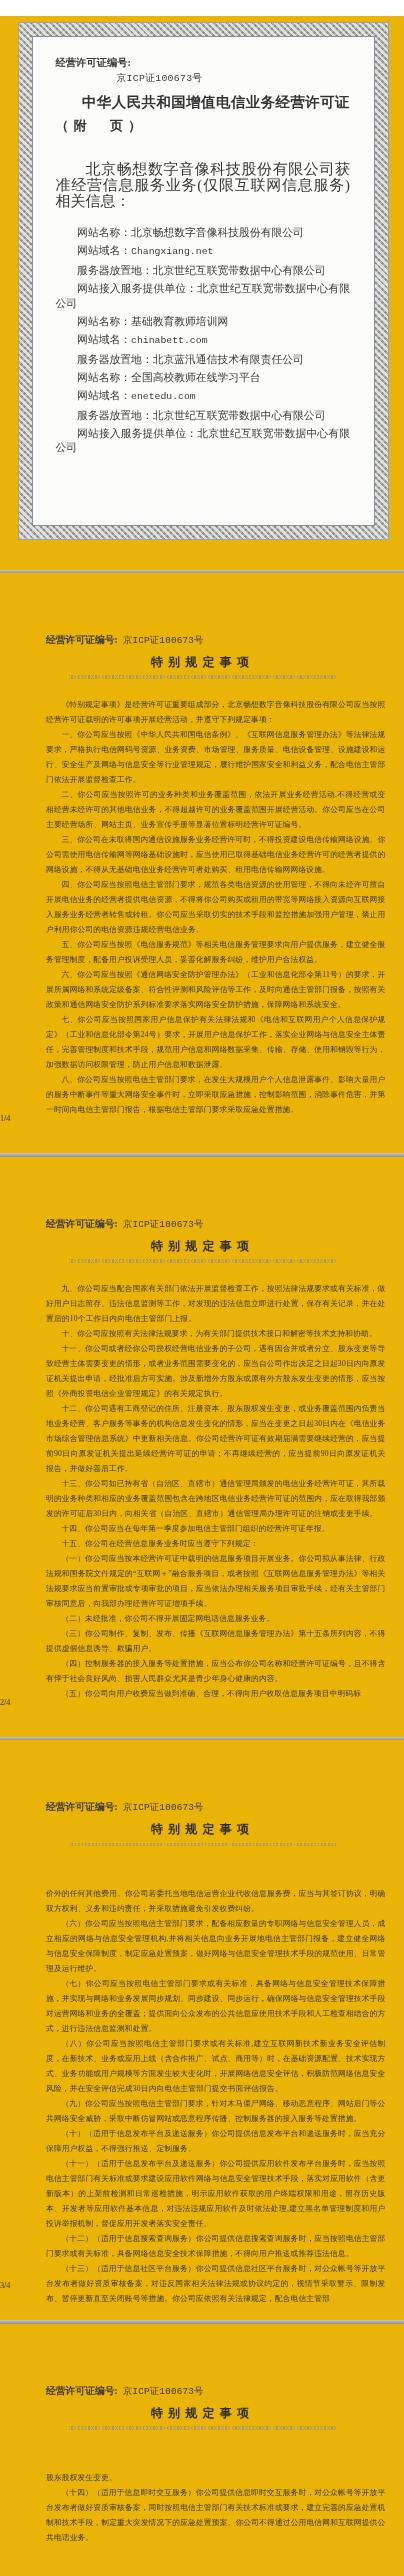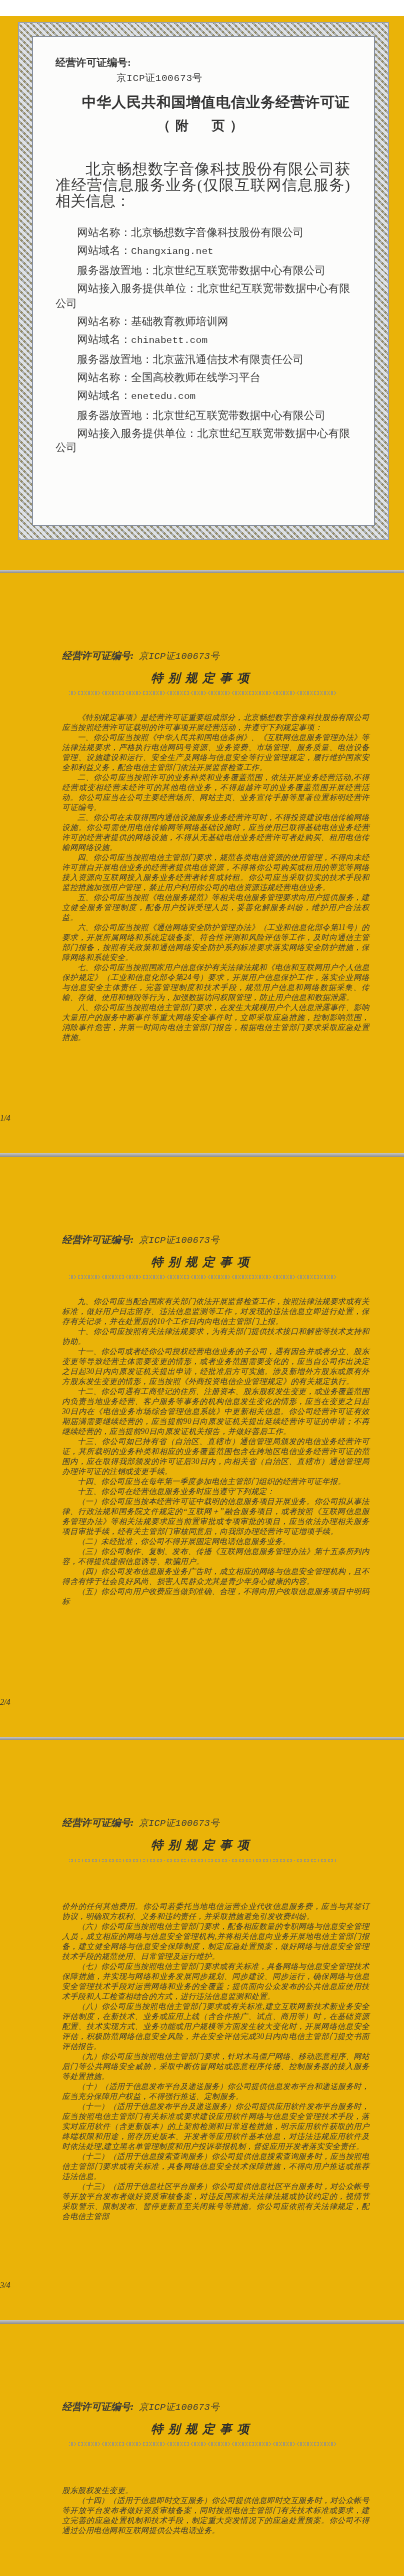--- a/index.html
+++ b/index.html
@@ -20,43 +20,43 @@
       repeating-linear-gradient(45deg, rgba(118,130,152,.50) 0 2.1px, rgba(222,227,235,.92) 2.1px 4.6px),
       repeating-linear-gradient(-45deg, rgba(118,130,152,.45) 0 2.1px, rgba(226,230,237,.85) 2.1px 4.6px);
   }
   .cert-inner{background:#fcfcfb;border:0.5px solid #87909f;height:100%;
               padding:19.6px 24px 0 23px;box-sizing:border-box;}
   .cert-no-label{font-size:10.3px;font-weight:bold;color:#3a3a3a;}
   .cert-no-value{font-size:9.8px;margin:1.5px 0 0 61px;color:#3a3a3a;
                  font-family:"Liberation Mono","DejaVu Sans Mono",monospace;letter-spacing:0.3px;}
   .cert-title{margin:8.2px 0 0;text-align:right;font-size:14.4px;font-weight:bold;
               letter-spacing:0.5px;color:#343434;}
-  .cert-subtitle{text-align:center;font-size:13px;font-weight:bold;margin-top:5.2px;
+  .cert-subtitle{font-size:13px;font-weight:bold;margin-top:5.2px;
                  letter-spacing:5.2px;color:#343434;}
   .cert-intro{margin:26px 0 16px;font-size:15px;line-height:16px;text-indent:2em;
               text-align:justify;color:#373737;}
   .cert-field{margin:0 0 3.6px;font-size:10.8px;line-height:14.4px;text-indent:2em;
               text-align:justify;color:#373737;}
   .cert-field .mono{font-family:"Liberation Mono","DejaVu Sans Mono",monospace;font-size:9.8px;}
 
   
-  .page.prov{height:580px;padding:16px;box-sizing:border-box;font-style:italic;}
+  .page.prov{height:580px;padding:0;box-sizing:border-box;}
   .page.prov.last{height:550px;}
   .prov-head{margin:0 19.6px 0 46px;padding-top:61px;}
   .prov-no-label{font-size:9.8px;font-weight:bold;color:#3a3a3a;}
   .prov-no-value{font-size:9.3px;margin-left:5.2px;color:#3a3a3a;
                  font-family:"Liberation Mono","DejaVu Sans Mono",monospace;letter-spacing:0.2px;}
   .prov-title{margin:7.2px 0 0;text-align:center;font-size:12px;font-weight:bold;
               letter-spacing:5.2px;color:#2e2e2e;}
   .prov-rule{height:3.6px;width:268px;margin:4.1px auto 0;opacity:.75;
     background:
       repeating-linear-gradient(115deg,#8f8f8f 0 0.8px,transparent 0.8px 3.1px),
       repeating-linear-gradient(65deg,#8f8f8f 0 0.8px,transparent 0.8px 3.1px);}
   .prov-body{margin:18.5px 19.6px 0 46px;}
-  .prov-p{margin:0;font-size:7.7px;letter-spacing:0.2px;line-height:10px;
+  .prov-p{margin:0;font-size:7.7px;letter-spacing:0.2px;line-height:15px;
           text-align:justify;text-indent:2em;color:#373737;}
   .prov-p.cont{text-indent:0;margin-top:40px;}
   .prov-footer{position:absolute;bottom:30px;left:0;right:0;text-align:left;
                font-size:8.2px;color:#333;}
 </style>
 </head>
 <body>
 
 <div class="stage">
   <div class="top-spacer"></div>
@@ -123,21 +123,21 @@
         <p class="prov-p">九、你公司应当配合国家有关部门依法开展监督检查工作，按照法律法规要求或有关标准，做好用户日志留存、违法信息监测等工作，对发现的违法信息立即进行处置，保存有关记录，并在处置后的10个工作日内向电信主管部门上报。</p>
         <p class="prov-p">十、你公司应按照有关法律法规要求，为有关部门提供技术接口和解密等技术支持和协助。</p>
         <p class="prov-p">十一、你公司或者经你公司授权经营电信业务的子公司，遇有因合并或者分立、股东变更等导致经营主体需要变更的情形，或者业务范围需要变化的，应当自公司作出决定之日起30日内向原发证机关提出申请，经批准后方可实施。涉及新增外方股东或原有外方股东发生变更的情形，应当按照《外商投资电信企业管理规定》的有关规定执行。</p>
         <p class="prov-p">十二、你公司遇有工商登记的住所、注册资本、股东股权发生变更，或业务覆盖范围内负责当地业务经营、客户服务等事务的机构信息发生变化的情形，应当在变更之日起30日内在《电信业务市场综合管理信息系统》中更新相关信息。你公司经营许可证有效期届满需要继续经营的，应当提前90日向原发证机关提出延续经营许可证的申请；不再继续经营的，应当提前90日向原发证机关报告，并做好善后工作。</p>
         <p class="prov-p">十三、你公司如已持有省（自治区、直辖市）通信管理局颁发的电信业务经营许可证，其所载明的业务种类和相应的业务覆盖范围包含在跨地区电信业务经营许可证的范围内，应在取得我部颁发的许可证后30日内，向相关省（自治区、直辖市）通信管理局办理许可证的注销或变更手续。</p>
         <p class="prov-p">十四、你公司应当在每年第一季度参加电信主管部门组织的经营许可证年报。</p>
         <p class="prov-p">十五、你公司在经营信息服务业务时应当遵守下列规定：</p>
         <p class="prov-p">（一）你公司应当按本经营许可证中载明的信息服务项目开展业务。你公司拟从事法律、行政法规和国务院文件规定的“互联网＋”融合服务项目，或者按照《互联网信息服务管理办法》等相关法规要求应当前置审批或专项审批的项目，应当依法办理相关服务项目审批手续，经有关主管部门审核同意后，向我部办理经营许可证增项手续。</p>
         <p class="prov-p">（二）未经批准，你公司不得开展固定网电话信息服务业务。</p>
         <p class="prov-p">（三）你公司制作、复制、发布、传播《互联网信息服务管理办法》第十五条所列内容，不得提供虚假信息诱导、欺骗用户。</p>
-        <p class="prov-p">（四）你公司发布信息服务业务广告时，成立相应的网络与信息安全管理机构，且不得含有悖于社会良好风尚、损害人民群众尤其是青少年身心健康的内容。</p>
+        <p class="prov-p">（四）控制服务器的接入服务等处置措施，应当公布你公司名称和经营许可证编号，且不得含有悖于社会良好风尚、损害人民群众尤其是青少年身心健康的内容。</p>
         <p class="prov-p">（五）你公司向用户收费应当做到准确、合理，不得向用户收取信息服务项目中明码标</p>
       </div>
     <div class="prov-footer">2/4</div>
   </section>
 
   <div class="page-sep"></div>
 
   <section class="page prov">
     <div class="prov-head">
       <span class="prov-no-label">经营许可证编号:</span><span class="prov-no-value">京ICP证100673号</span>

